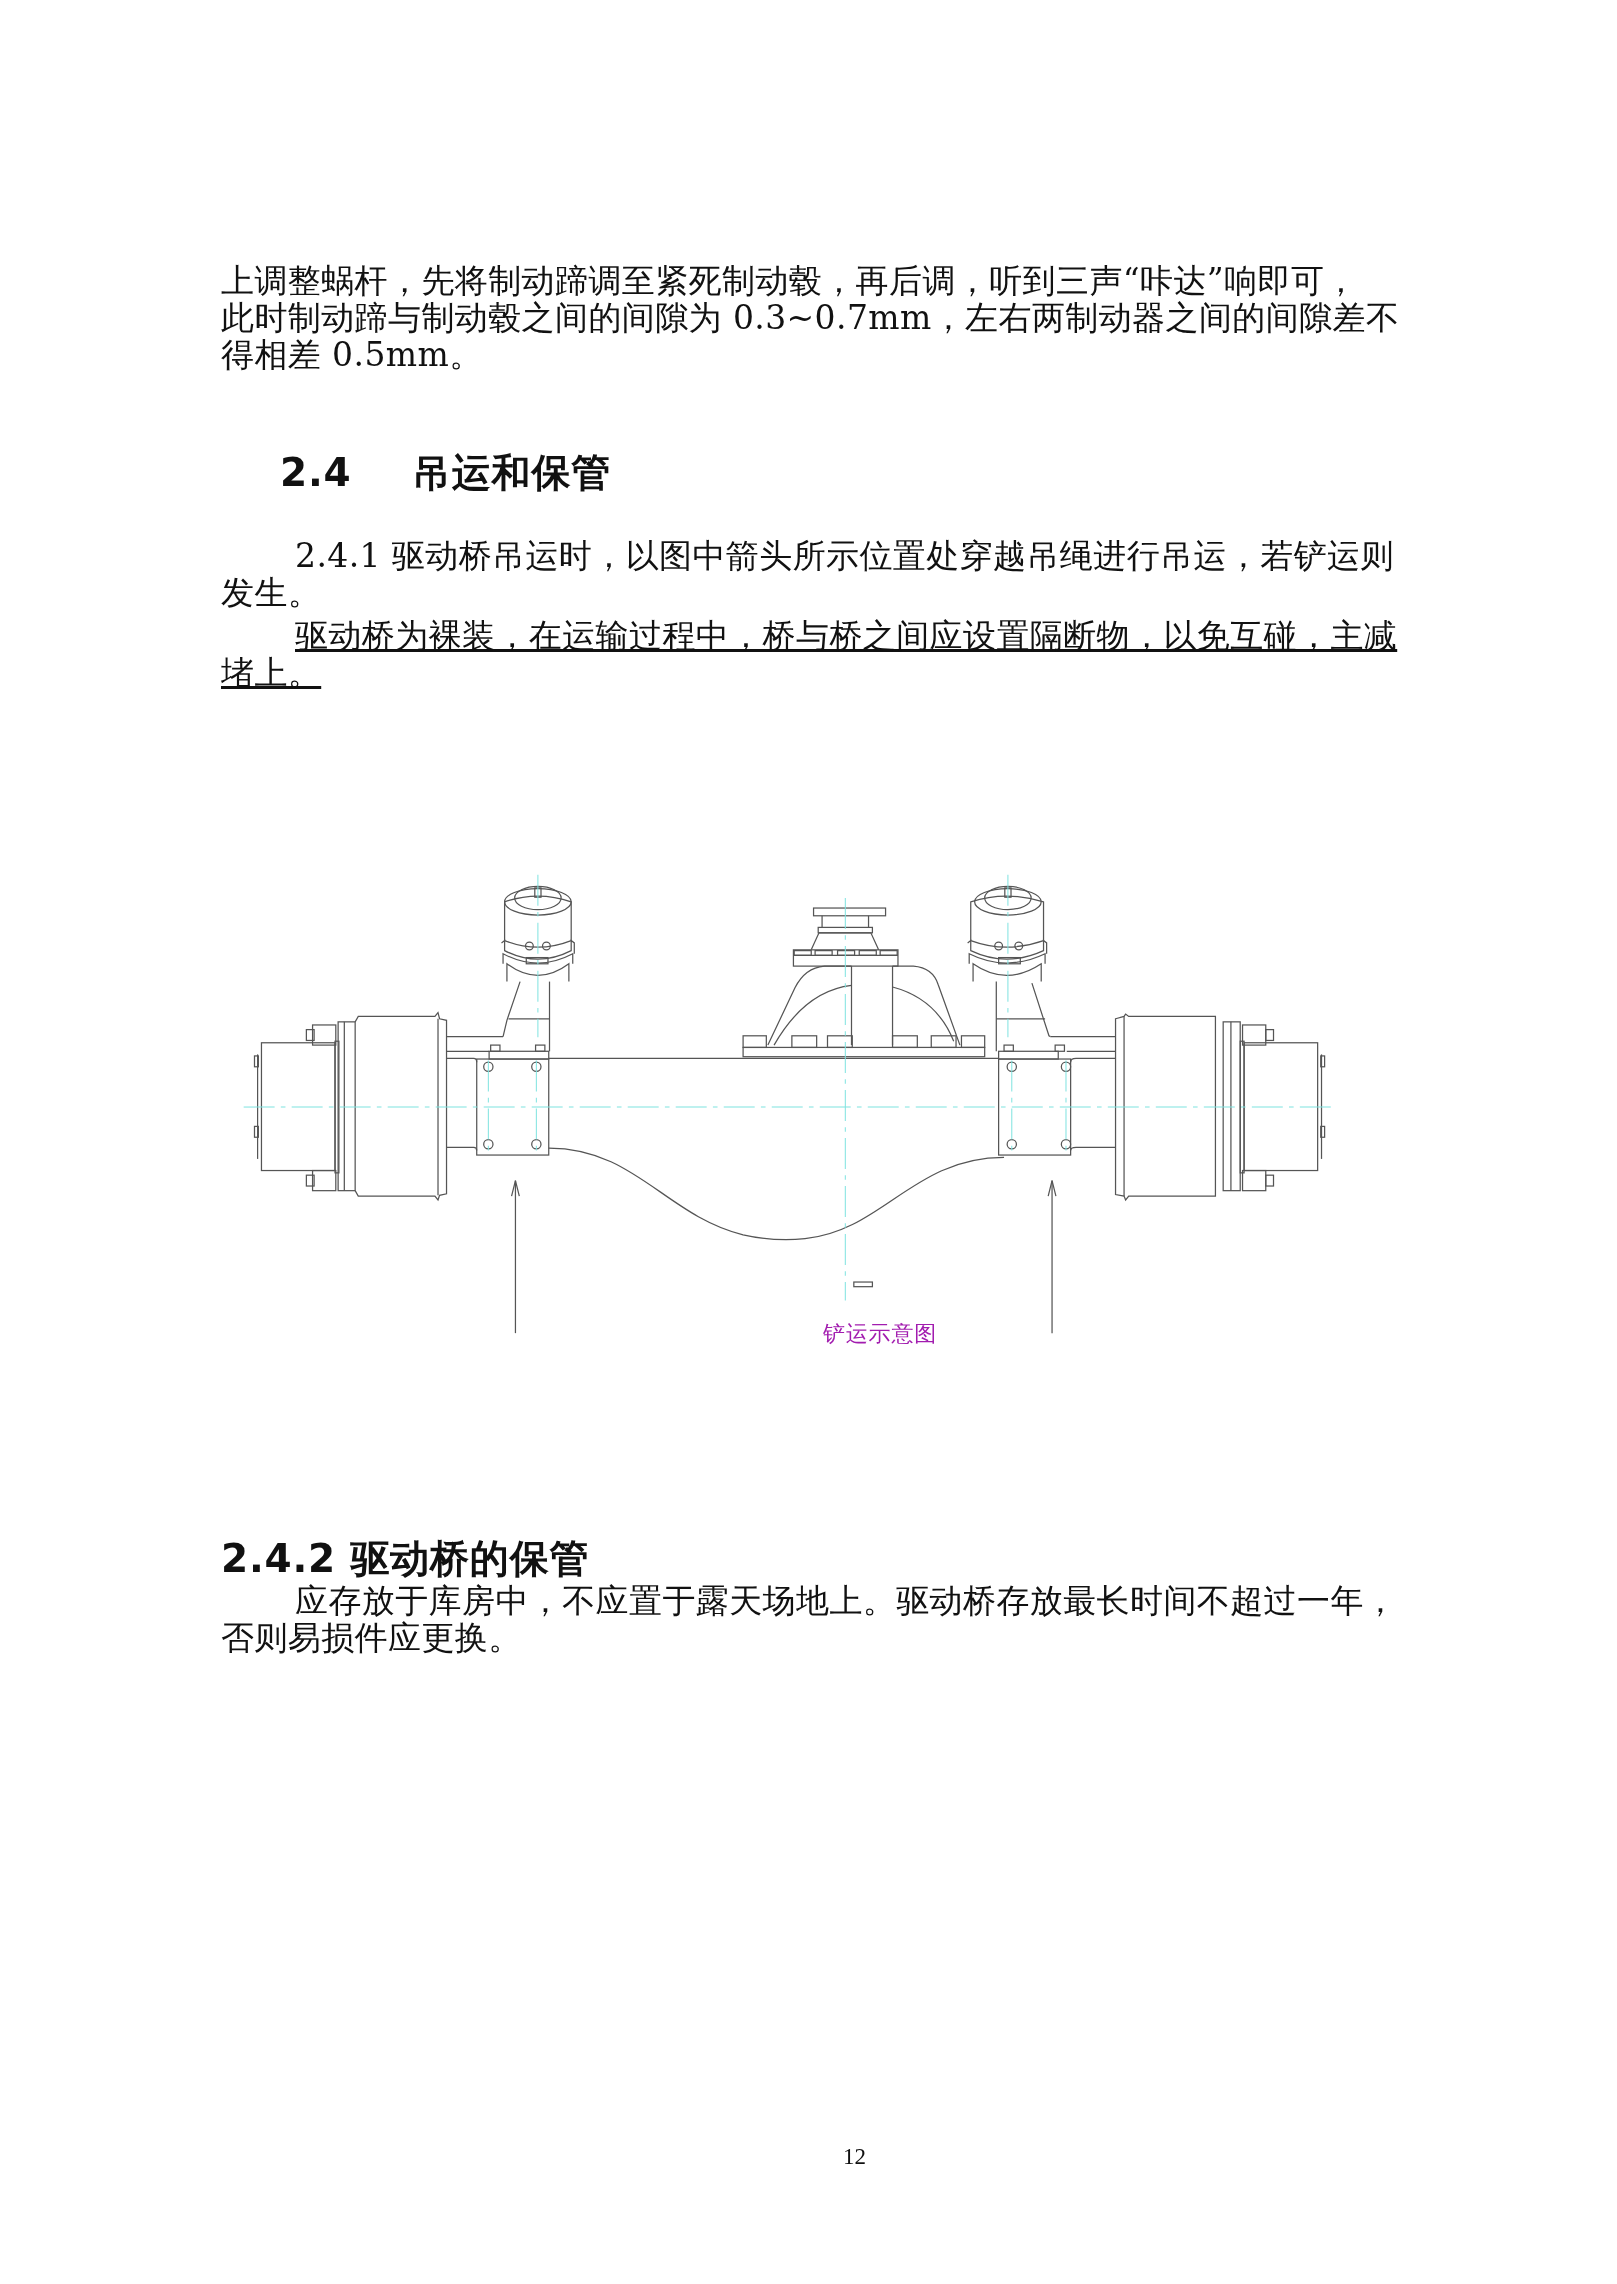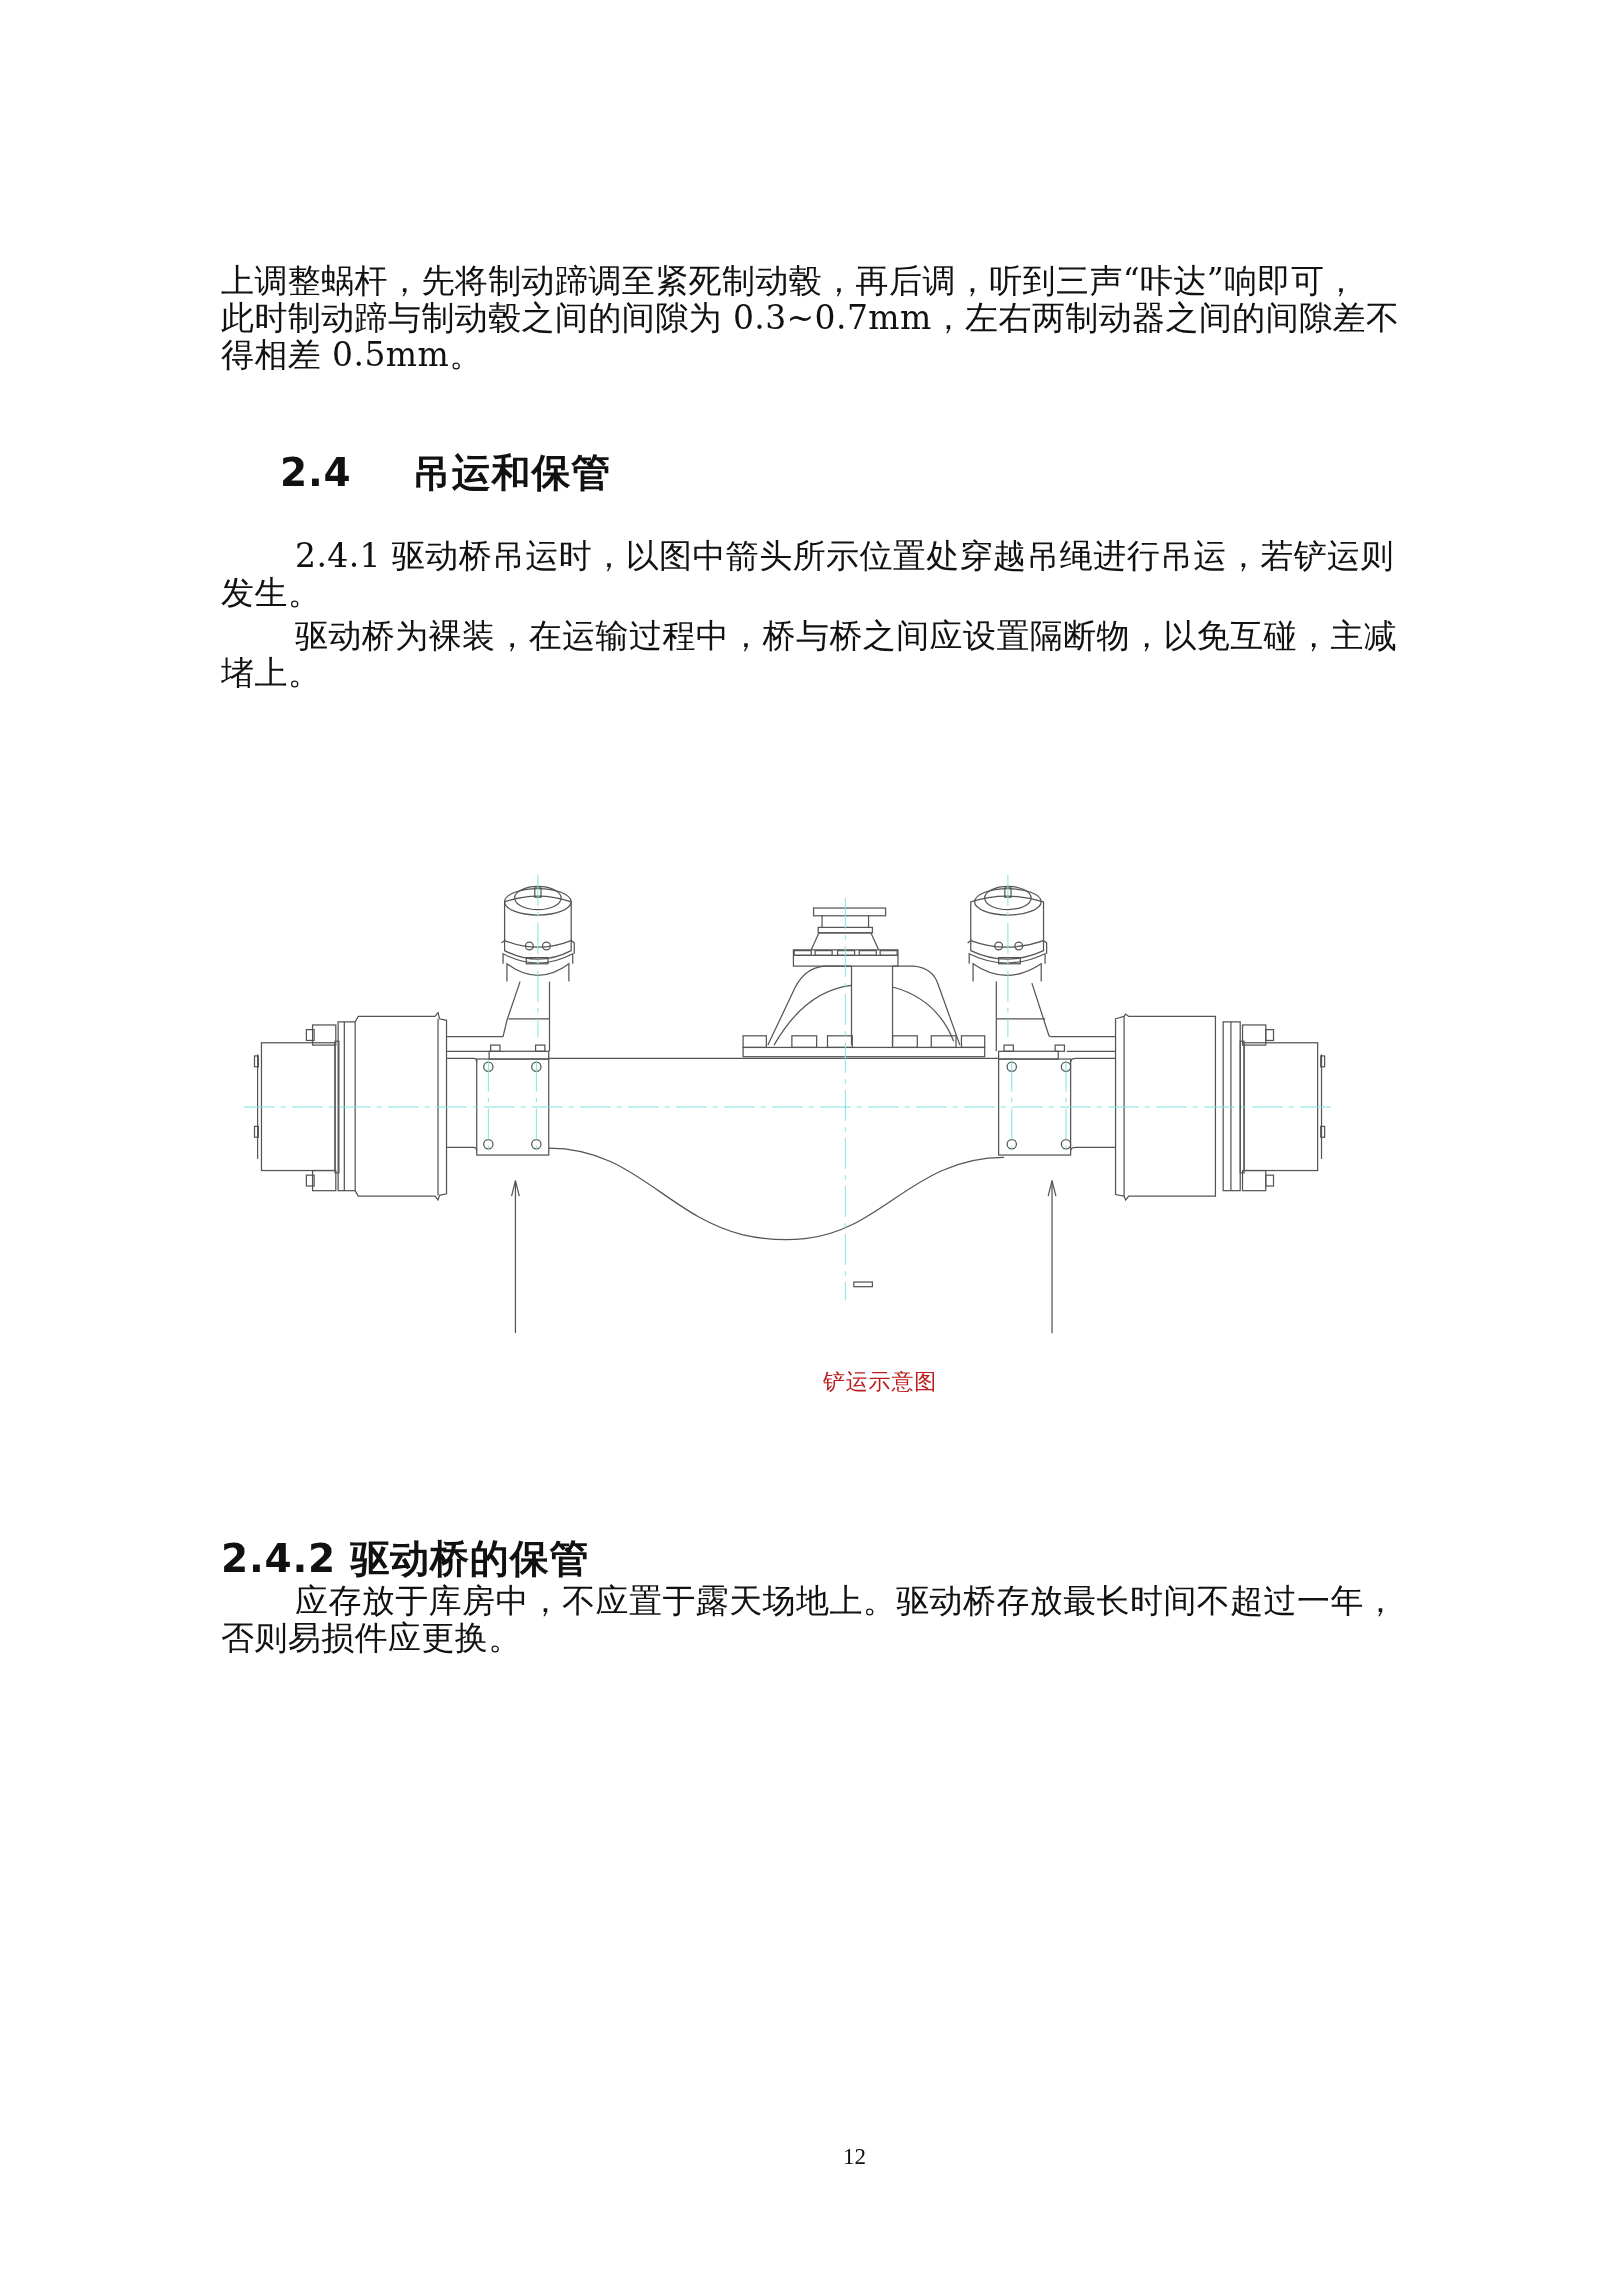--- a/index.html
+++ b/index.html
@@ -5,22 +5,22 @@
   html, body { margin: 0; padding: 0; background: #ffffff; }
   body { width: 1617px; height: 2284px; position: relative; overflow: hidden;
          font-family: "DejaVu Serif", "Liberation Serif", serif; color: #111; }
   .para { position: absolute; left: 221px; width: 1270px; font-size: 33px; line-height: 37px;
           letter-spacing: 0.4px; text-align: justify; }
   .indent { text-indent: 64px; margin-top: 44px; }
   .heading { position: absolute; font-family: "DejaVu Sans", "Liberation Sans", sans-serif;
              font-size: 39px; font-weight: bold; letter-spacing: 0.8px; }
   .heading .num { display: inline-block; }
   .figure { position: absolute; left: 232px; top: 867px; width: 1239px; height: 573px; }
-  .caption { position: absolute; left: 823px; top: 1367px; font-family: "DejaVu Sans", "Liberation Sans", sans-serif;
-             font-size: 22px; color: #b91c1c; letter-spacing: 0.8px; }
+  .caption { position: absolute; left: 823px; top: 1319px; font-family: "DejaVu Sans", "Liberation Sans", sans-serif;
+             font-size: 22px; color: #a21caf; letter-spacing: 0.8px; }
   .page-number { position: absolute; left: 843px; top: 2144px; font-family: "Liberation Serif", serif;
                  font-size: 23px; }
 </style>
 </head>
 <body>
 
 <div class="para" style="top:262px;">
   <div>上调整蜗杆，先将制动蹄调至紧死制动毂，再后调，听到三声“咔达”响即可，</div>
   <div>此时制动蹄与制动毂之间的间隙为 0.3~0.7mm，左右两制动器之间的间隙差不</div>
   <div>得相差 0.5mm。</div>
@@ -28,21 +28,21 @@
 
 <div class="heading" style="left:280px; top:443px;">
   <span class="num" style="width:132px;margin-top:7px;">2.4</span><span>吊运和保管</span>
 </div>
 
 <div class="para indent" style="top:493px; text-indent:74px;">
   <div style="text-indent:74px;">2.4.1 驱动桥吊运时，以图中箭头所示位置处穿越吊绳进行吊运，若铲运则</div>
   <div style="text-indent:0;">发生。</div>
 </div>
 
-<div class="para" style="top:617px;">
+<div class="para" style="top:617px;text-decoration:underline;">
   <div style="text-indent:74px;">驱动桥为裸装，在运输过程中，桥与桥之间应设置隔断物，以免互碰，主减</div>
   <div>堵上。</div>
 </div>
 
 <div class="figure">
   <svg width="1239" height="573" viewBox="300 1120 1600 740" xmlns="http://www.w3.org/2000/svg">
     <g fill="none" stroke="#555" stroke-width="1.6">
 
       <rect x="338" y="1347" width="95" height="165"></rect>
       <line x1="333" y1="1362" x2="333" y2="1497"></line>

